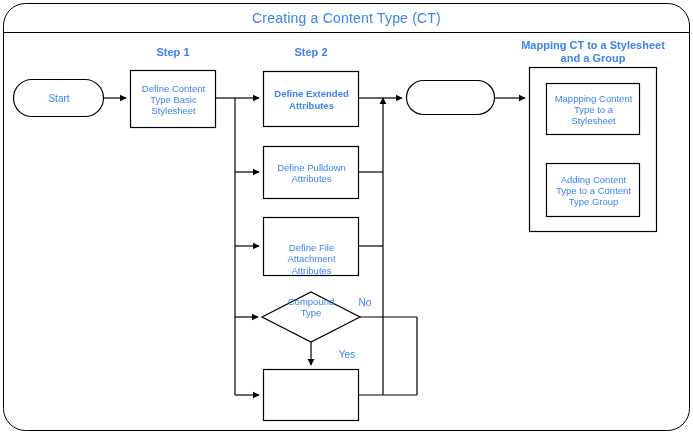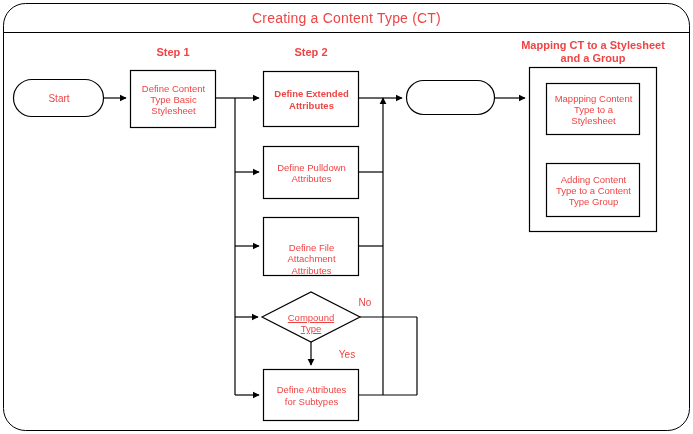--- a/index.html
+++ b/index.html
@@ -23,21 +23,21 @@
     top: 0;
     width: 693px;
     height: 434px;
   }
   .node-label {
     position: absolute;
     display: flex;
     align-items: center;
     justify-content: center;
     text-align: center;
-    color: #ef4444;
+    color: #3b82f6;
     line-height: 1.18;
     white-space: pre-line;
     pointer-events: none;
   }
   .lbl-title {
     font-size: 14px;
     letter-spacing: 0.2px;
   }
   .lbl-head {
     font-size: 11px;
@@ -131,25 +131,23 @@
   <div class="node-label lbl-box" style="left:264px; top:72px; width:95px; height:55px;font-weight:bold;">Define Extended
 Attributes</div>
 
   <div class="node-label lbl-box" style="left:264px; top:147px; width:95px; height:52px;">Define Pulldown
 Attributes</div>
 
   <div class="node-label lbl-box" style="left:264px; top:230px; width:95px; height:58px;">Define File
 Attachment
 Attributes</div>
 
-  <div class="node-label lbl-box" style="left:271px; top:303px; width:80px; height:40px;text-decoration:underline;">Compound
+  <div class="node-label lbl-box" style="left:271px; top:287px; width:80px; height:40px;">Compound
 Type</div>
 
-  <div class="node-label lbl-box" style="left:264px; top:370px; width:95px; height:51px;">Define Attributes
-for Subtypes</div>
 
 
   <div class="node-label lbl-box" style="left:547px; top:84px; width:93px; height:51px;">Mappping Content
 Type  to a
 Stylesheet</div>
 
   <div class="node-label lbl-box" style="left:547px; top:164px; width:93px; height:53px;">Adding Content
 Type to a Content
 Type Group</div>
 

